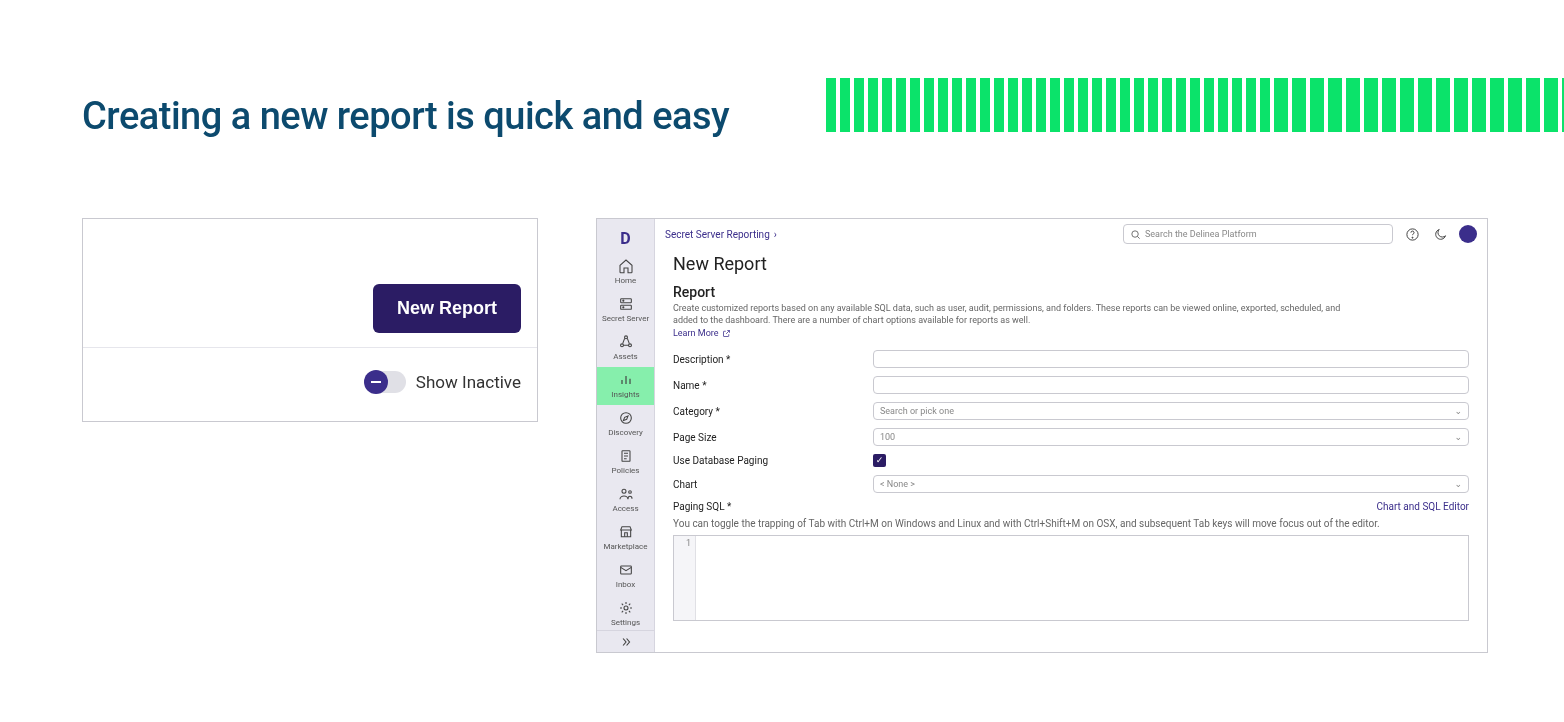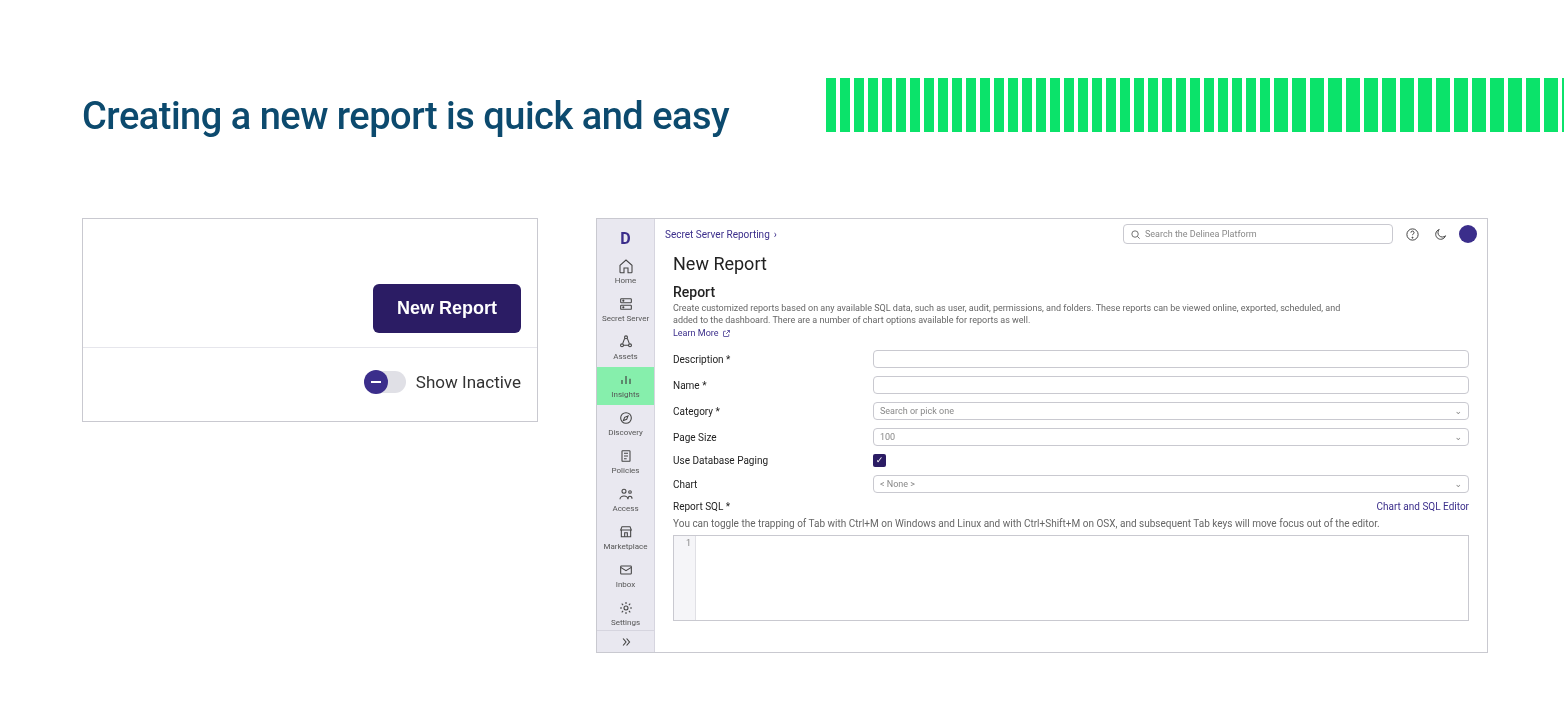--- a/index.html
+++ b/index.html
@@ -319,21 +319,21 @@
         </div>
         <div class="form-row">
           <div class="form-label">Chart</div>
           <div class="form-select">
             <span>&lt; None &gt;</span>
             <span class="chev-down">⌄</span>
           </div>
         </div>
 
         <div class="sql-row">
-          <span class="sql-label">Report SQL *</span>
+          <span class="sql-label">Paging SQL *</span>
           <span class="sql-link">Chart and SQL Editor</span>
         </div>
         <div class="hint">You can toggle the trapping of Tab with Ctrl+M on Windows and Linux and with Ctrl+Shift+M on OSX, and subsequent Tab keys will move focus out of the editor.</div>
         <div class="editor">
           <div class="gutter">1</div>
           <div class="code"></div>
         </div>
       </div>
     </div>
   </div>

